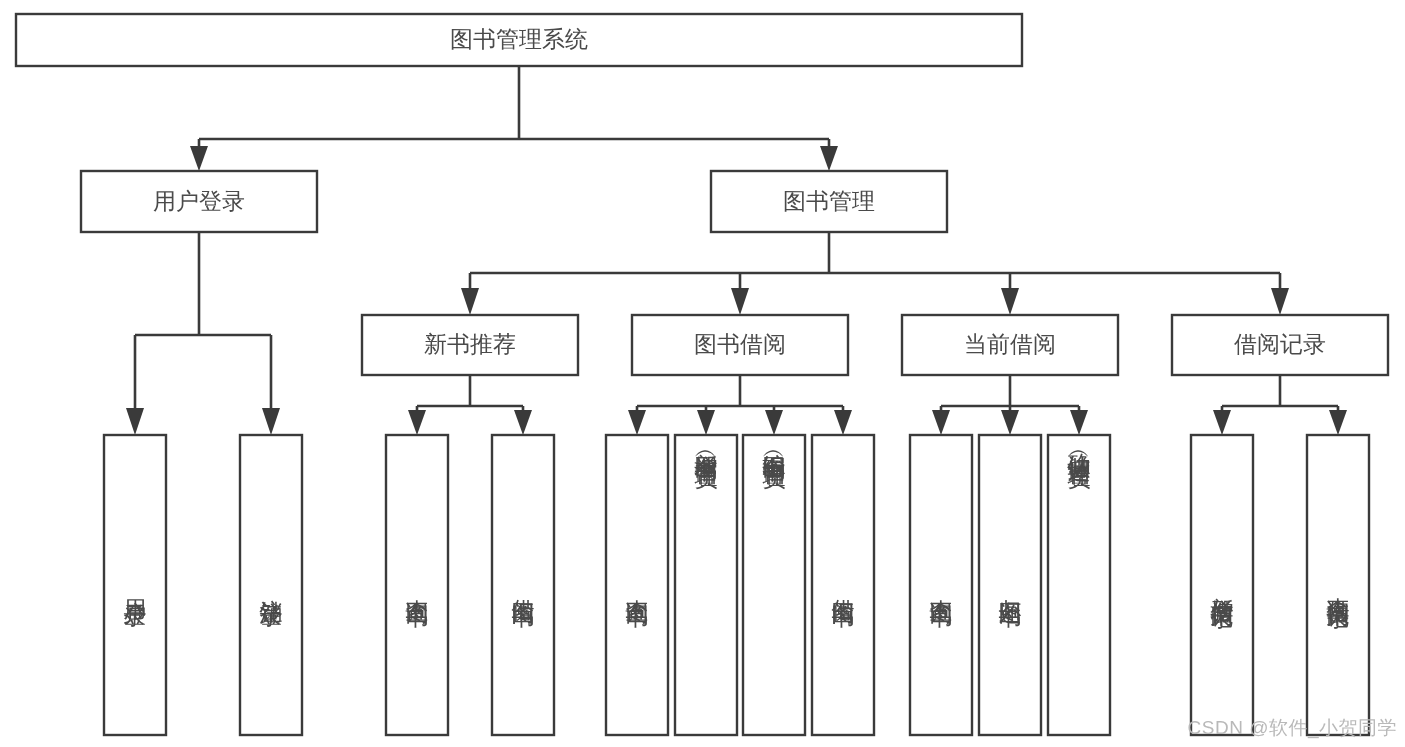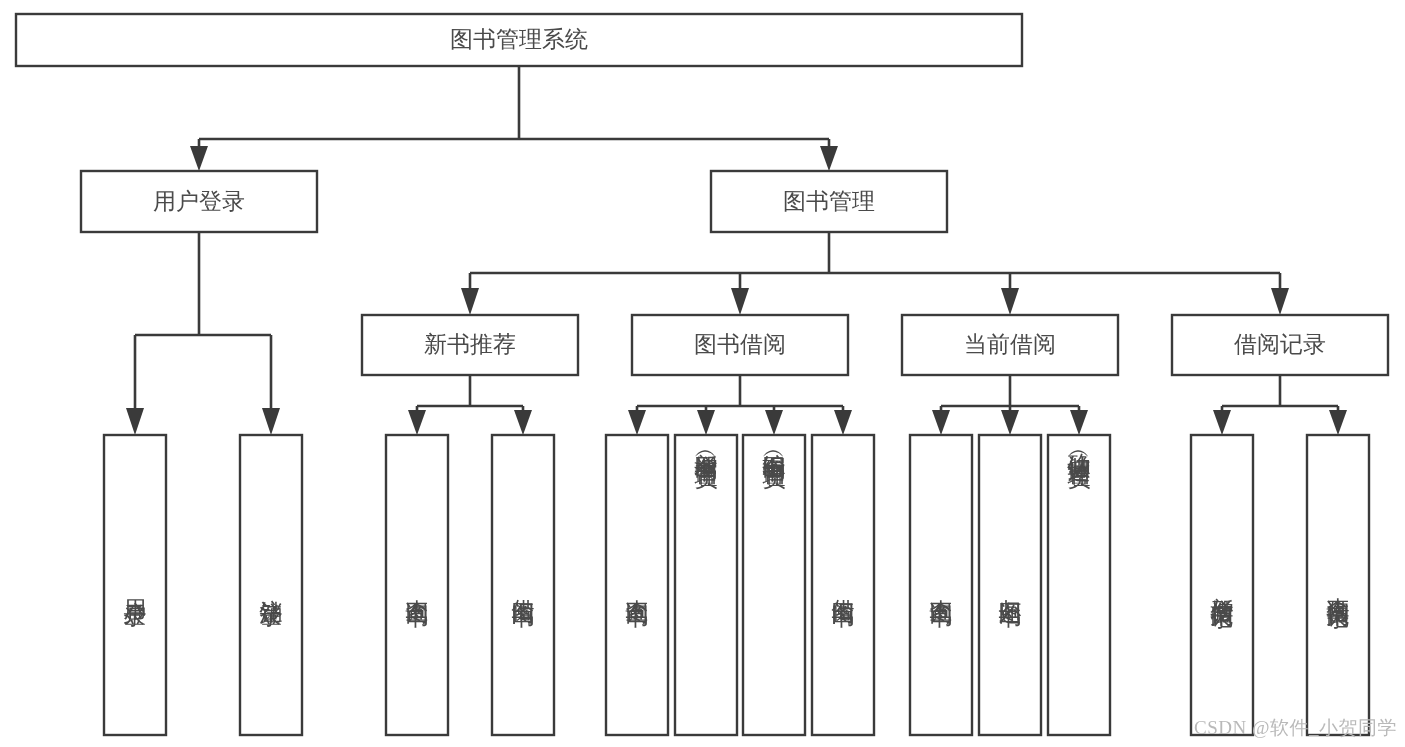--- a/index.html
+++ b/index.html
@@ -63,21 +63,21 @@
     line-height: 1.0;
     color: #4a4a4a;
     letter-spacing: 2px;
     white-space: nowrap;
     text-align: center;
   }
   .watermark {
     position: absolute;
     right: 8px;
     bottom: 6px;
-    font-family: Liberation Serif, serif;
+    font-family: Liberation Sans, sans-serif;
     font-size: 19px;
     color: #b9b9b9;
     letter-spacing: 0.5px;
     white-space: nowrap;
     user-select: none;
   }
 </style>
 </head>
 <body>
 

